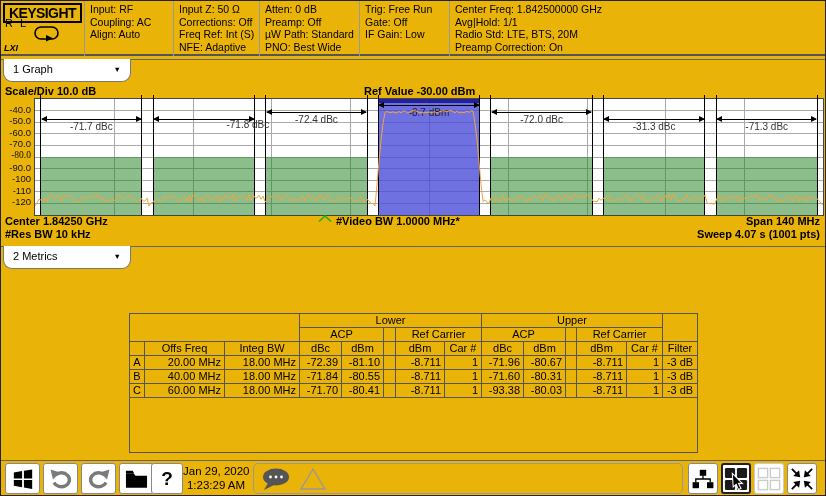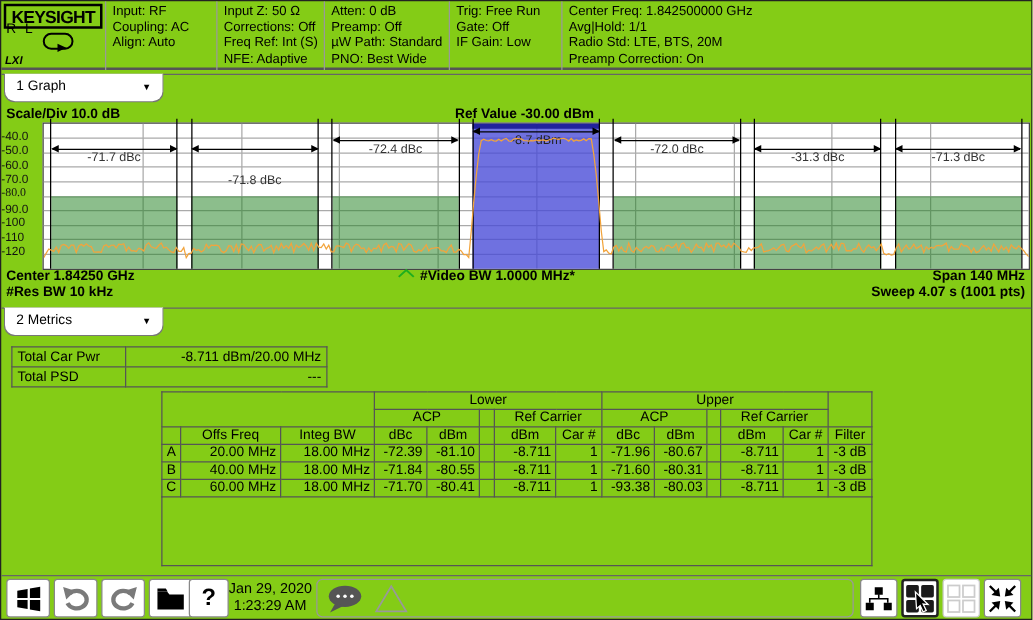--- a/index.html
+++ b/index.html
@@ -1,36 +1,36 @@
 <!DOCTYPE html>
 <html><head>
 <meta charset="utf-8">
 <style>
   html,body{margin:0;padding:0;background:#e8e8e8}
-  .screen{position:relative;width:826px;height:496px;background:#84cc16;border:1px solid #222;
+  .screen{position:relative;width:826px;height:496px;background:#eab308;border:1px solid #222;
     font-family:"Liberation Sans",sans-serif;overflow:hidden;box-sizing:border-box;color:#000}
   
   .header{position:absolute;left:0;top:0;width:826px;height:55px;border-bottom:2px solid #555;box-sizing:border-box}
   .logo-cell{position:absolute;left:0;top:0;width:83px;height:55px}
   .logo{position:absolute;left:2px;top:2px;width:79px;height:20px;border:2px solid #000;
     font-weight:bold;font-size:14px;letter-spacing:-0.6px;text-align:center;line-height:16px;box-sizing:border-box}
   .mode-row{position:absolute;left:4px;top:16px;font-size:11px;letter-spacing:2px}
   .sweep-icon{position:absolute;left:32px;top:24px}
   .lxi{position:absolute;left:3px;top:42px;font-style:italic;font-weight:bold;font-size:9px}
   .hcol{position:absolute;top:0;height:55px;border-left:1px solid #999;padding:2px 0 0 5px;
     font-size:10.5px;line-height:12.7px;box-sizing:border-box;white-space:nowrap;overflow:hidden}
   
   .divider{position:absolute;left:0;width:826px;border-top:1px solid #666}
   .tab{position:absolute;left:2px;width:128px;height:23px;border:1px solid #777;border-top:none;
     border-radius:0 0 9px 9px;background:#fff;font-size:11px;box-sizing:border-box}
   .tab .tlabel{position:absolute;left:9px;top:4px}
   .tab .caret{position:absolute;right:9px;top:6px;font-size:7.5px}
   .bold-label{position:absolute;font-weight:bold;font-size:11px;white-space:nowrap}
   
-  .ytick{position:absolute;left:0;width:30px;text-align:left;font-size:9.5px;color:#111}
+  .ytick{position:absolute;left:0;width:30px;text-align:right;font-size:9.5px;color:#111}
   .plot{position:absolute;left:33px;top:97px;width:788px;height:116px;border:1px solid #444;background:#fff}
   .hgrid{position:absolute;left:0;width:100%;height:1px;background:#aaa;z-index:1}
   .vgrid{position:absolute;top:0;width:1px;height:100%;background:#aaa;z-index:1}
   .region{position:absolute;z-index:2}
   .chbound{position:absolute;width:1px;background:#000;top:-4px;height:120px;z-index:3}
   .abar{position:absolute;border-top:1px solid #000;z-index:3;height:0}
   .abar:before{content:"";position:absolute;left:-1px;top:-4px;border-top:3.5px solid transparent;
     border-bottom:3.5px solid transparent;border-right:6px solid #000}
   .abar:after{content:"";position:absolute;right:-1px;top:-4px;border-top:3.5px solid transparent;
     border-bottom:3.5px solid transparent;border-left:6px solid #000}
@@ -143,21 +143,21 @@
       <div class="vgrid" style="left: 709.2px;"></div>
       <div class="region" style="left: 5.62857px; width: 101.314px; top: 58px; height: 58px; background: rgba(34, 130, 34, 0.52);"></div>
       <div class="chbound" style="left: 5.12857px;"></div>
       <div class="chbound" style="left: 106.443px;"></div>
       <div class="abar" style="left: 6.62857px; width: 99.3143px; top: 19.72px;"></div>
       <div class="chlabel" style="left: 5.62857px; width: 101.314px; top: 22.22px;">-71.7 dBc</div>
       <div class="region" style="left: 118.2px; width: 101.314px; top: 58px; height: 58px; background: rgba(34, 130, 34, 0.52);"></div>
       <div class="chbound" style="left: 117.7px;"></div>
       <div class="chbound" style="left: 219.014px;"></div>
       <div class="abar" style="left: 119.2px; width: 99.3143px; top: 19.72px;"></div>
-      <div class="chlabel" style="left: 118.2px; width: 101.314px; top: 40px;">-71.8 dBc</div>
+      <div class="chlabel" style="left: 118.2px; width: 101.314px; top: 20px; padding-left: 44px;">-71.8 dBc</div>
       <div class="region" style="left: 230.771px; width: 101.314px; top: 58px; height: 58px; background: rgba(34, 130, 34, 0.52);"></div>
       <div class="chbound" style="left: 230.271px;"></div>
       <div class="chbound" style="left: 331.586px;"></div>
       <div class="abar" style="left: 231.771px; width: 99.3143px; top: 12.76px;"></div>
       <div class="chlabel" style="left: 230.771px; width: 101.314px; top: 15.26px;">-72.4 dBc</div>
       <div class="region" style="left: 343.343px; width: 101.314px; top: 0px; height: 116px; background: rgba(70, 73, 215, 0.78);"></div>
       <div class="region" style="left: 343.343px; width: 101.314px; top: 0px; height: 4px; background: rgba(25, 25, 150, 0.9); z-index: 3;"></div>
       <div class="chbound" style="left: 342.843px;"></div>
       <div class="chbound" style="left: 444.157px;"></div>
       <div class="abar" style="left: 344.343px; width: 99.3143px; top: 5.8px;"></div>
@@ -191,32 +191,20 @@
   <div class="bold-label" style="left:335px;top:214px">#Video BW 1.0000 MHz*</div>
   <div class="bold-label" style="right:5px;top:214px;text-align:right">Span 140 MHz</div>
   <div class="bold-label" style="right:5px;top:227px;text-align:right">Sweep 4.07 s (1001 pts)</div>
 
   <div class="divider" style="top:245px"></div>
   <div class="tab" style="top:245px">
     <span class="tlabel">2 Metrics</span>
     <span class="caret">▼</span>
   </div>
 
-  <table class="sumtable">
-    <tbody>
-        <tr>
-      <td class="sl" style="width:82px">Total Car Pwr</td>
-      <td class="sv" style="width:152px">-8.711 dBm/20.00 MHz</td>
-    </tr>
-    <tr>
-      <td class="sl">Total PSD</td>
-      <td class="sv">---</td>
-    </tr>
-  </tbody>
-    </table>
 
   <table class="acp" id="acp-table">
       <colgroup>
         <col style="width: 15px;">
         <col style="width: 80px;">
         <col style="width: 75px;">
         <col style="width: 42px;">
         <col style="width: 42px;">
         <col style="width: 12px;">
         <col style="width: 49px;">

